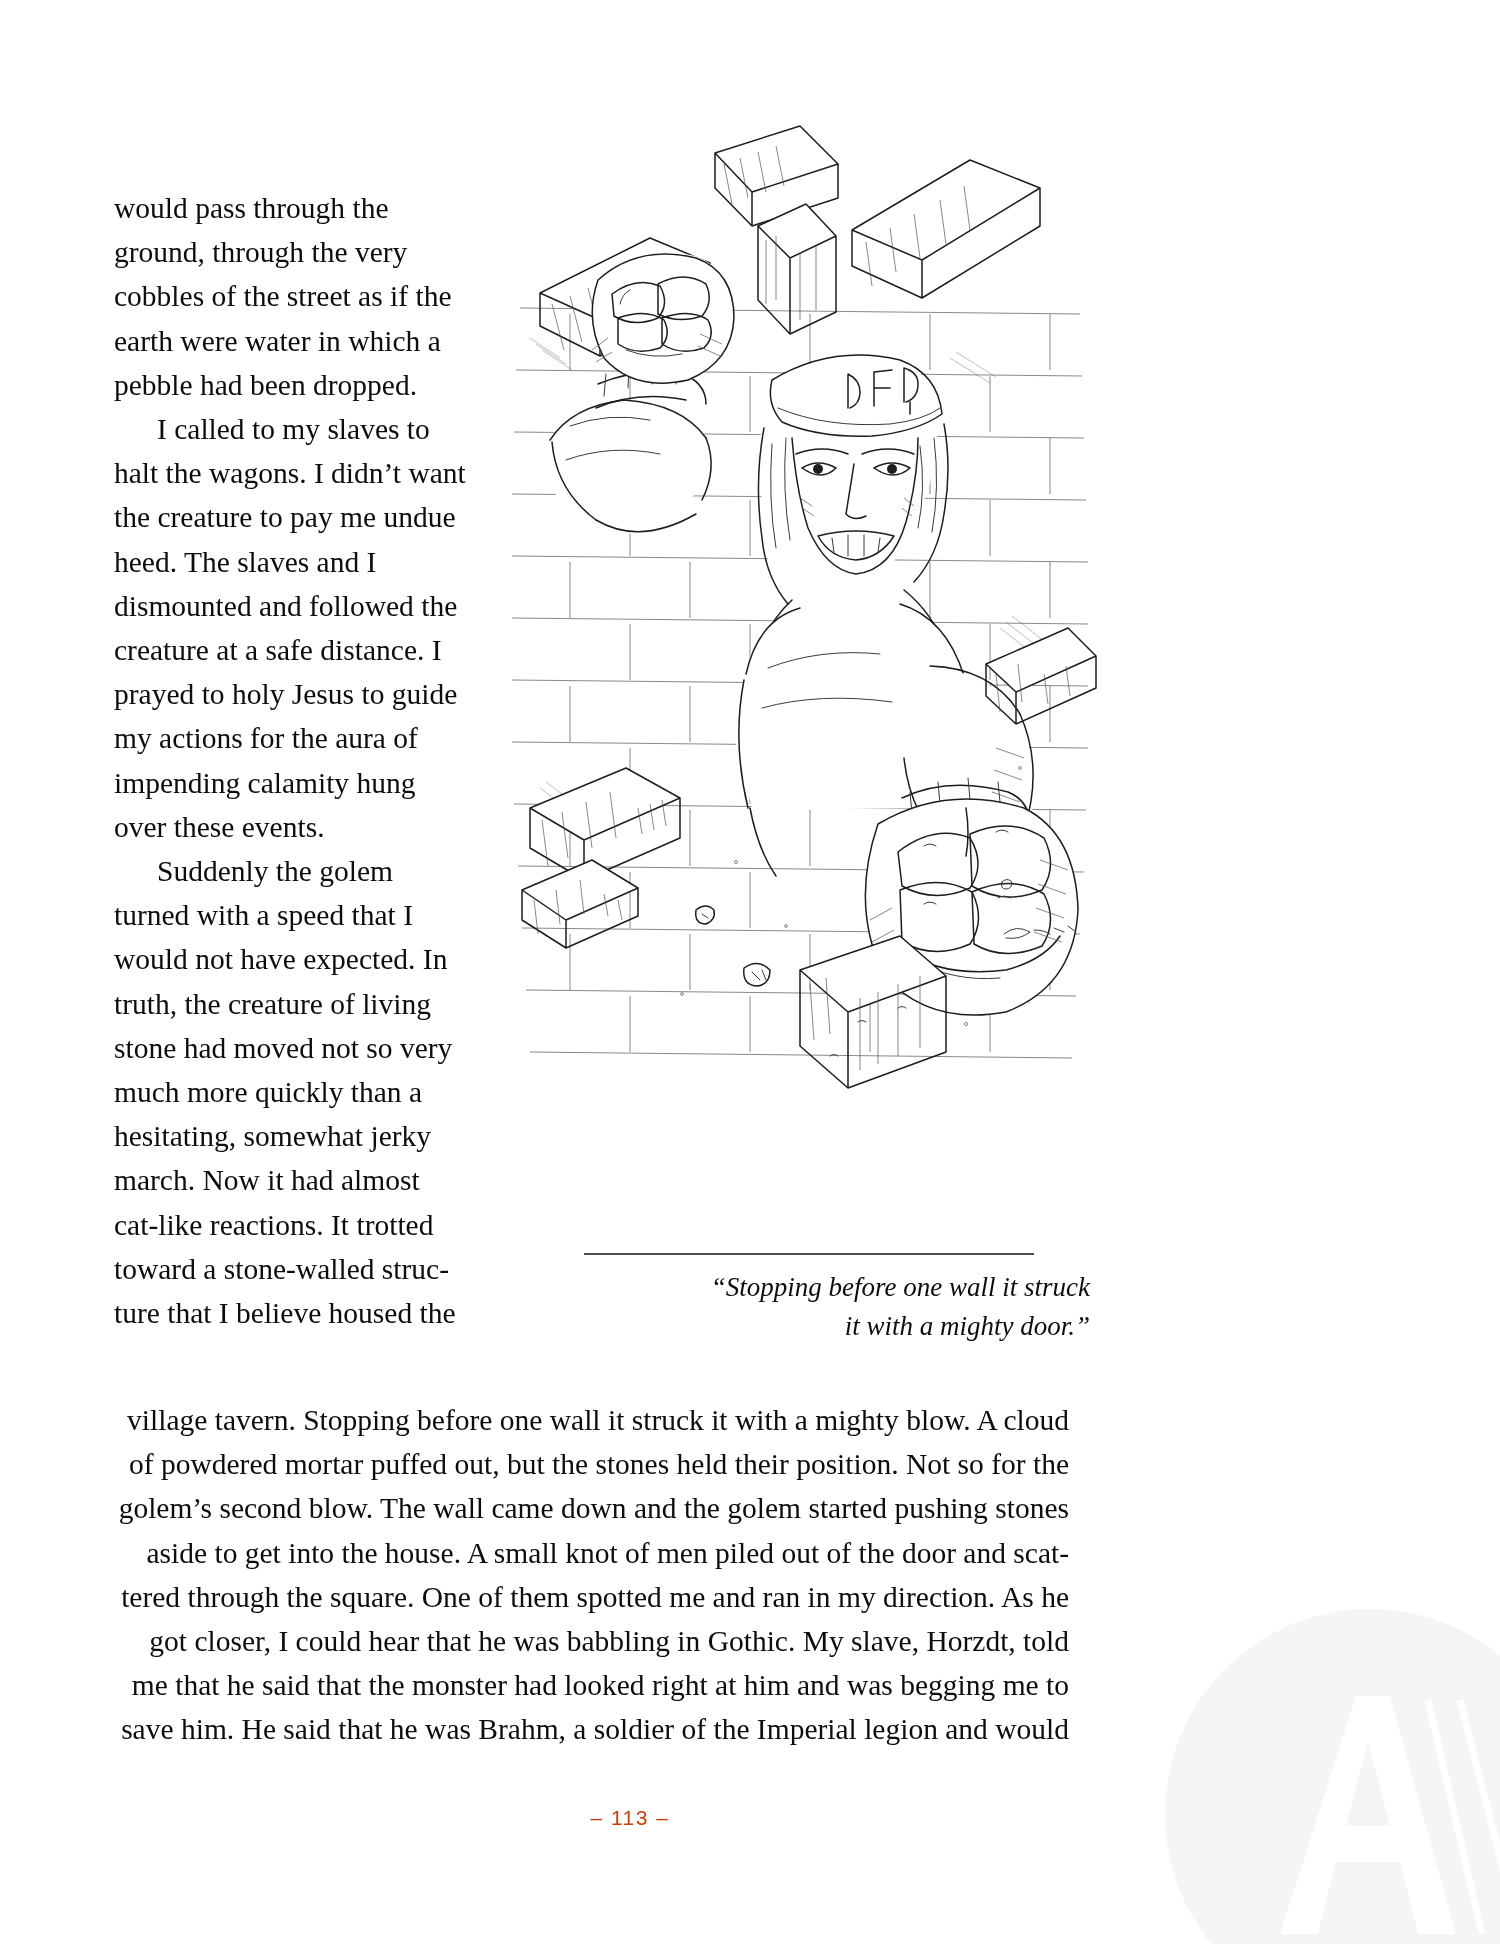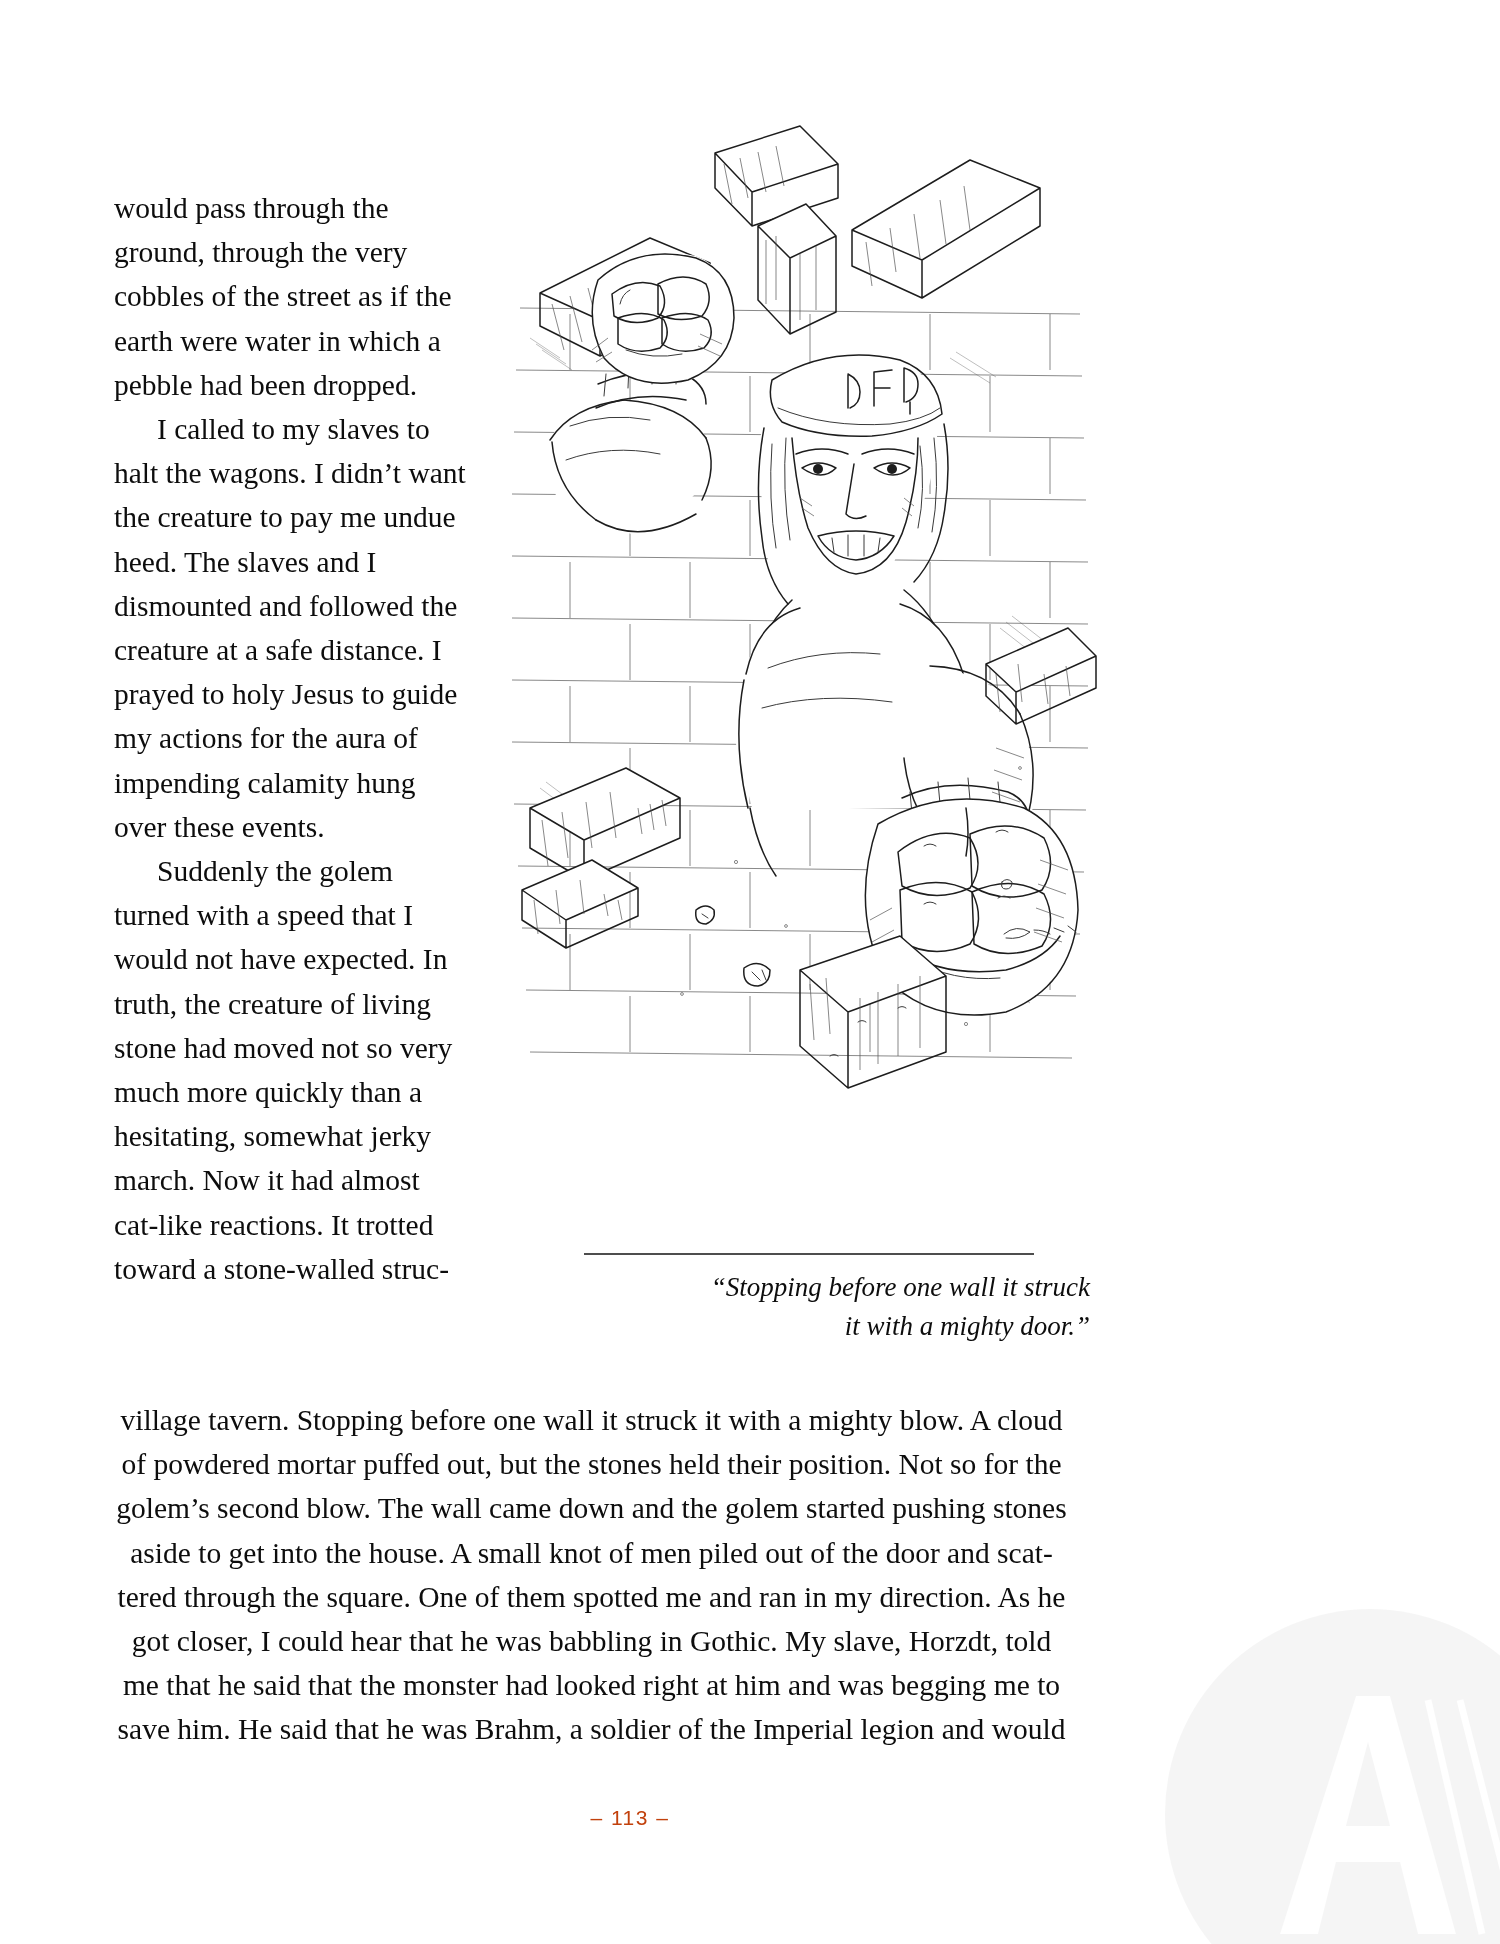--- a/index.html
+++ b/index.html
@@ -73,21 +73,21 @@
   }
 
   
   .col-full {
     position: absolute;
     left: 114px;
     top: 1370px;
     width: 955px;
     font-size: 29.5px;
     line-height: 44.2px;
-    text-align: center;
+    text-align: right;
   }
   .col-full p { margin: 0; }
 
   
   .folio {
     position: absolute;
     left: 0;
     top: 1778px;
     width: 1260px;
     text-align: center;
@@ -110,20 +110,21 @@
 </style>
 </head>
 <body>
 
 <div class="page">
 
   <div class="col-left">
     <p>would pass through the ground, through the very cobbles of the street as if the earth were water in which a pebble had been dropped.</p>
     <p class="indent">I called to my slaves to halt the wagons. I didn’t want the creature to pay me undue heed. The slaves and I dismounted and followed the creature at a safe distance. I prayed to holy Jesus to guide my actions for the aura of impending calamity hung over these events.</p>
     <p class="indent">Suddenly the golem turned with a speed that I would not have expected. In truth, the creature of living stone had moved not so very much more quickly than a hesitating, somewhat jerky march. Now it had almost cat-like reactions. It trotted toward a stone-walled struc-</p>
+    <p>ture that I believe housed the</p>
   </div>
 
   <div class="figure">
 
     <svg class="illustration" viewBox="0 0 600 1100" aria-hidden="true">
       <defs>
         <style>
           .ln  { fill:none; stroke:#1d1d1d; stroke-width:1.5; stroke-linecap:round; stroke-linejoin:round; }
           .lnt { fill:none; stroke:#3a3a3a; stroke-width:1.0; stroke-linecap:round; }
           .lnf { fill:none; stroke:#6b6b6b; stroke-width:0.8; }

